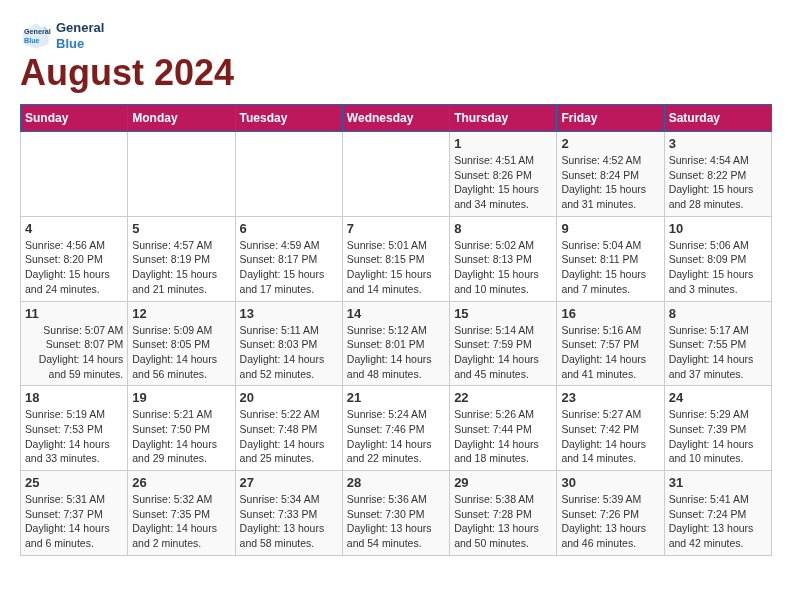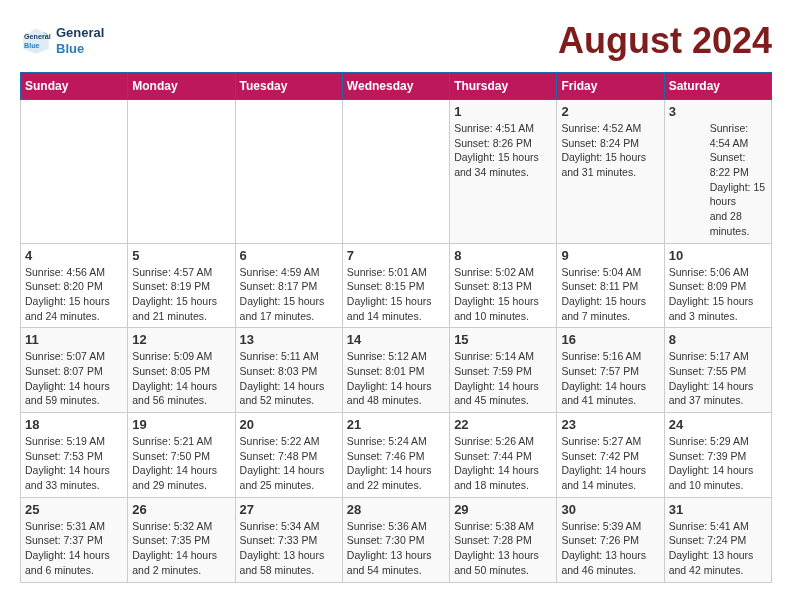--- a/index.html
+++ b/index.html
@@ -6,22 +6,23 @@
     body {
       font-family: Arial, sans-serif;
       background: #fff;
       width: 792px;
       min-height: 612px;
       padding: 20px;
     }
     .header {
       display: flex;
       justify-content: space-between;
-      align-items: center;
+      align-items: flex-start;
       margin-bottom: 10px;
+      flex-direction: column;
     }
     .logo {
       display: flex;
       align-items: center;
       gap: 4px;
     }
     .logo-icon {
       width: 32px;
       height: 32px;
     }
@@ -126,21 +127,21 @@
         </td>
         <td>
           <span class="day-num">2</span>
           <div class="day-info" style="white-space: pre-line;">Sunrise: 4:52 AM
 Sunset: 8:24 PM
 Daylight: 15 hours
 and 31 minutes.</div>
         </td>
         <td>
           <span class="day-num">3</span>
-          <div class="day-info" style="white-space: pre-line; margin-left: 41px;">Sunrise: 4:54 AM
+          <div class="day-info" style="white-space: pre-line;">Sunrise: 4:54 AM
 Sunset: 8:22 PM
 Daylight: 15 hours
 and 28 minutes.</div>
         </td>
       </tr>
       <tr>
         <td>
           <span class="day-num">4</span>
           <div class="day-info" style="white-space: pre-line;">Sunrise: 4:56 AM
 Sunset: 8:20 PM
@@ -186,21 +187,21 @@
           <span class="day-num">10</span>
           <div class="day-info" style="white-space: pre-line;">Sunrise: 5:06 AM
 Sunset: 8:09 PM
 Daylight: 15 hours
 and 3 minutes.</div>
         </td>
       </tr>
       <tr>
         <td>
           <span class="day-num">11</span>
-          <div class="day-info" style="white-space: pre-line;">Sunrise: 5:07 AM
+          <div class="day-info" style="white-space: pre-line; text-align: right;">Sunrise: 5:07 AM
 Sunset: 8:07 PM
 Daylight: 14 hours
 and 59 minutes.</div>
         </td>
         <td>
           <span class="day-num">12</span>
           <div class="day-info" style="white-space: pre-line;">Sunrise: 5:09 AM
 Sunset: 8:05 PM
 Daylight: 14 hours
 and 56 minutes.</div>

